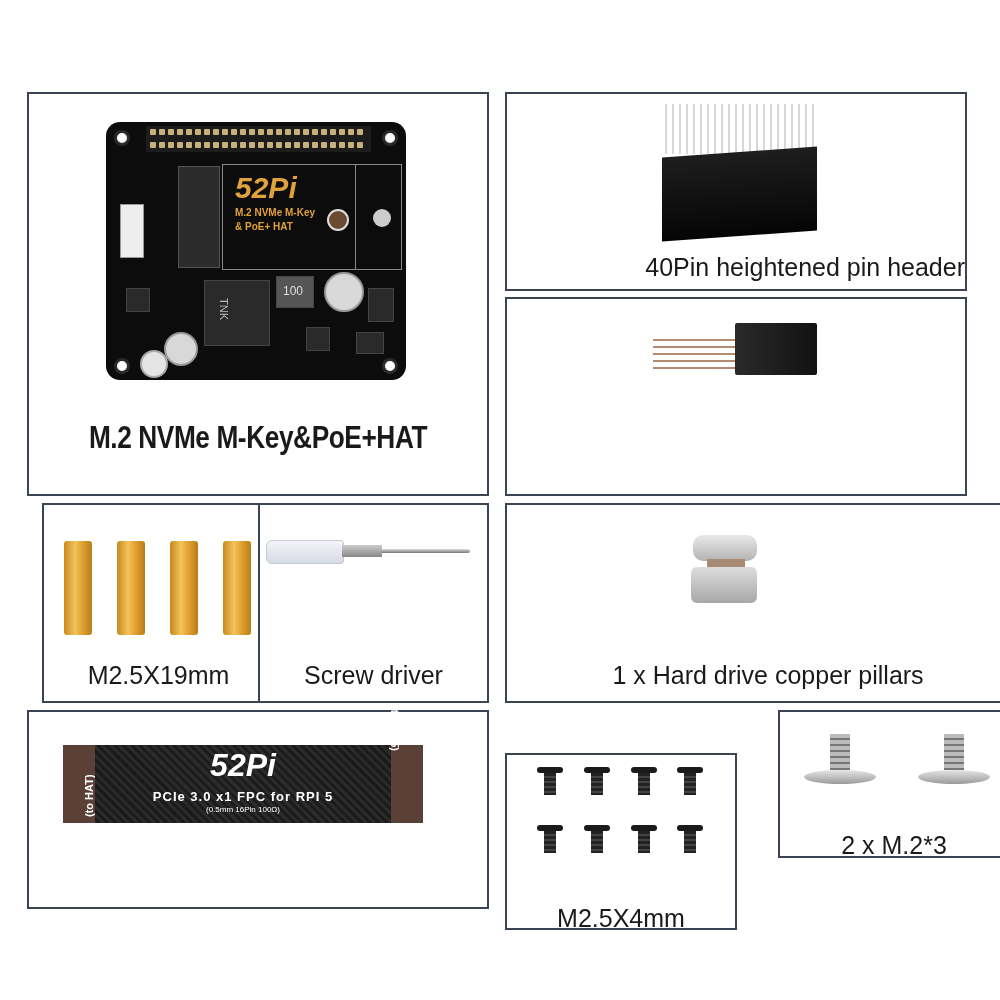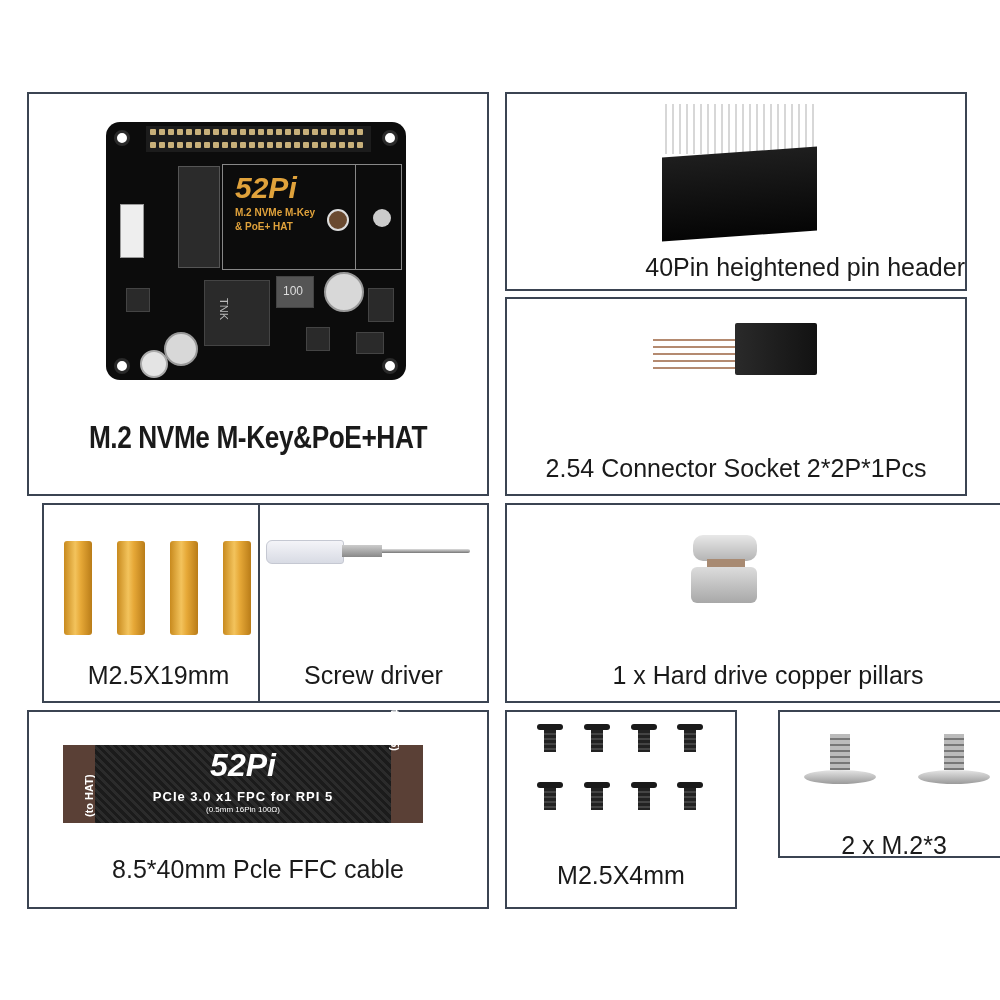--- a/index.html
+++ b/index.html
@@ -121,21 +121,20 @@
 
 <div class="panel" style="left:505px; top:92px; width:462px; height:199px;">
   <div class="abs" style="left:158px; top:10px; width:152px; height:50px; background:repeating-linear-gradient(90deg,#d7d7d7 0 2px,transparent 2px 7px);"></div>
   <div class="abs" style="left:155px; top:58px; width:155px; height:84px; background:linear-gradient(180deg,#1e1e1e,#050505); transform:skewY(-4deg);"></div>
   <div class="label" style="top:158px;text-align:right;">40Pin heightened pin header</div>
 </div>
 
 <div class="panel" style="left:505px; top:297px; width:462px; height:199px;">
   <div class="abs" style="left:146px; top:40px; width:90px; height:30px; background:repeating-linear-gradient(180deg,#b48a70 0 2px,transparent 2px 7px);"></div>
   <div class="abs" style="left:228px; top:24px; width:82px; height:52px; background:linear-gradient(90deg,#2a2a2a,#121212); border-radius:2px;"></div>
-  <div class="label" style="top:154px;">2.54 Connector Socket 2*2P*1Pcs</div>
 </div>
 
 <div class="panel" style="left:42px; top:503px; width:233px; height:200px;">
   <div class="abs standoff" style="left:20px; top:36px;"></div>
   <div class="abs standoff" style="left:73px; top:36px;"></div>
   <div class="abs standoff" style="left:126px; top:36px;"></div>
   <div class="abs standoff" style="left:179px; top:36px;"></div>
   <div class="label" style="top:155px;">M2.5X19mm</div>
 </div>
 
@@ -156,24 +155,23 @@
 <div class="panel" style="left:27px; top:710px; width:462px; height:199px;">
   <div class="abs ffc" style="left:34px; top:33px; width:360px; height:78px;">
     <div class="abs" style="left:0; top:0; width:32px; height:78px; background:#5a4036;"></div>
     <div class="abs" style="right:0; top:0; width:32px; height:78px; background:#5a4036;"></div>
     <div class="abs" style="left:20px; top:34px; color:#fff; font-size:11px; font-weight:bold; transform:rotate(-90deg); transform-origin:left top; white-space:nowrap; top:72px;">(to HAT)</div>
     <div class="abs" style="right:2px; top:6px; color:#fff; font-size:11px; font-weight:bold; transform:rotate(90deg); transform-origin:right top; white-space:nowrap; right:22px;">(to RPI5)</div>
     <div class="abs brand" style="left:0; right:0; top:2px; text-align:center; color:#fff; font-size:32px;">52Pi</div>
     <div class="abs" style="left:0; right:0; top:44px; text-align:center; color:#fff; font-size:13px; font-weight:bold; letter-spacing:1px;">PCIe 3.0 x1 FPC for RPI 5</div>
     <div class="abs" style="left:0; right:0; top:60px; text-align:center; color:#fff; font-size:8px; font-weight:normal;">(0.5mm 16Pin 100Ω)</div>
   </div>
-  <div class="label" style="top:142px;">8.5*40mm Pcle FFC cable</div>
-</div>
-
-<div class="panel" style="left:505px; top:710px; width:232px; height:199px;padding-left:44px;">
+</div>
+
+<div class="panel" style="left:505px; top:753px; width:232px; height:177px;padding-left:44px;">
   <div class="abs" style="left:30px; top:12px;">
       <div class="bscrew-head"></div>
       <div class="bscrew-body"></div>
     </div>
   <div class="abs" style="left:77px; top:12px;">
       <div class="bscrew-head"></div>
       <div class="bscrew-body"></div>
     </div>
   <div class="abs" style="left:124px; top:12px;">
       <div class="bscrew-head"></div>

